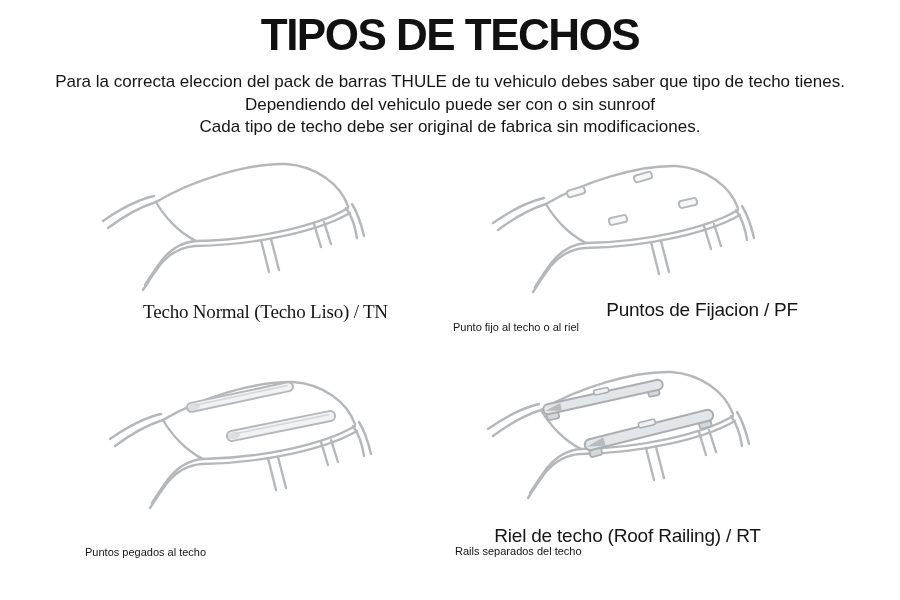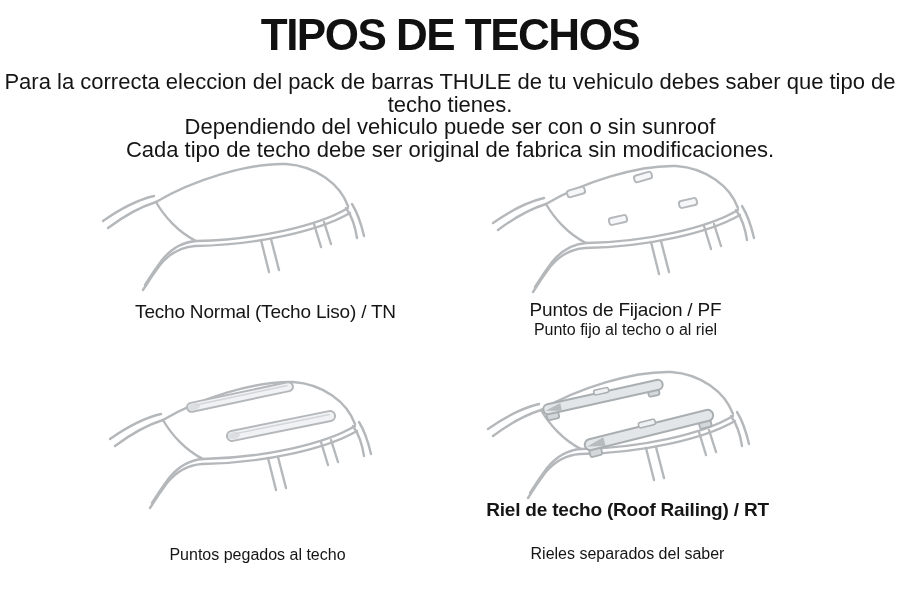--- a/index.html
+++ b/index.html
@@ -8,42 +8,42 @@
     background:#ffffff; overflow:hidden;
     font-family:"Liberation Sans", sans-serif; color:#1a1a1a;
   }
   .page-title {
     position:absolute; top:10px; left:0; width:900px;
     text-align:center; font-size:44px; font-weight:700;
     letter-spacing:-1.5px; color:#111111;
   }
   .intro {
     position:absolute; top:71px; left:0; width:900px;
-    text-align:center; font-size:22px; line-height:22.5px;
+    text-align:center; font-size:17px; line-height:22.5px;
     color:#151515;
   }
   .roof-art { position:absolute; filter:blur(.3px); }
   .art-tn { left:98px;  top:148px; }
   .art-pf { left:488px; top:150px; }
   .art-ra { left:105px; top:366px; }
   .art-rt { left:483px; top:356px; }
   .type-label {
     position:absolute; text-align:center; font-size:19px;
     color:#151515; width:345px; letter-spacing:-0.2px;
   }
   .type-sublabel {
-    position:absolute; text-align:center; font-size:16px;
+    position:absolute; text-align:left; font-size:11px;
     color:#151515; width:345px;
   }
-  .lbl-tn  { left:93px;  top:301px; }
-  .lbl-pf  { left:453px; top:299px; }
+  .lbl-tn  { left:93px;  top:301px;font-family:Liberation Serif, serif; }
+  .lbl-pf  { left:453px; top:299px;text-align:right; }
   .sub-pf  { left:453px; top:321px; }
   .lbl-ra  { left:85px;  top:522px; }
   .sub-ra  { left:85px;  top:546px; }
-  .lbl-rt  { left:455px; top:499px;font-weight:bold; }
+  .lbl-rt  { left:455px; top:525px; }
   .sub-rt  { left:455px; top:545px; }
 </style>
 </head>
 <body>
 
 <div class="canvas">
 
   <svg width="0" height="0" style="position:absolute" aria-hidden="true">
     <defs>
       <g id="roofBase" fill="none" stroke="#b5b8bb" stroke-width="2.4" stroke-linecap="round" stroke-linejoin="round">
@@ -133,15 +133,15 @@
       <g transform="translate(166,74) rotate(-14)">
         <rect x="-63" y="3.5" width="12" height="9" rx="2" fill="#d4d8da" stroke-width="1.8"></rect>
         <rect x="50" y="2.5" width="12" height="9" rx="2" fill="#d4d8da" stroke-width="1.8"></rect>
         <rect x="-66" y="-5.5" width="132" height="11" rx="5.5" fill="#e3e6e8"></rect>
         <path d="M-64,1 l18,-5 v9 z" fill="#b6bbbe" stroke="none"></path>
         <rect x="-9" y="-9.5" width="17" height="5.5" rx="2" fill="#eef0f1" stroke-width="1.5"></rect>
       </g>
     </g>
   </svg>
   <div class="type-label lbl-rt">Riel de techo (Roof Railing) / RT</div>
-  <div class="type-sublabel sub-rt">Rieles separados del saber</div>
+  <div class="type-sublabel sub-rt">Rails separados del techo</div>
 
 </div>
 
 </body></html>

